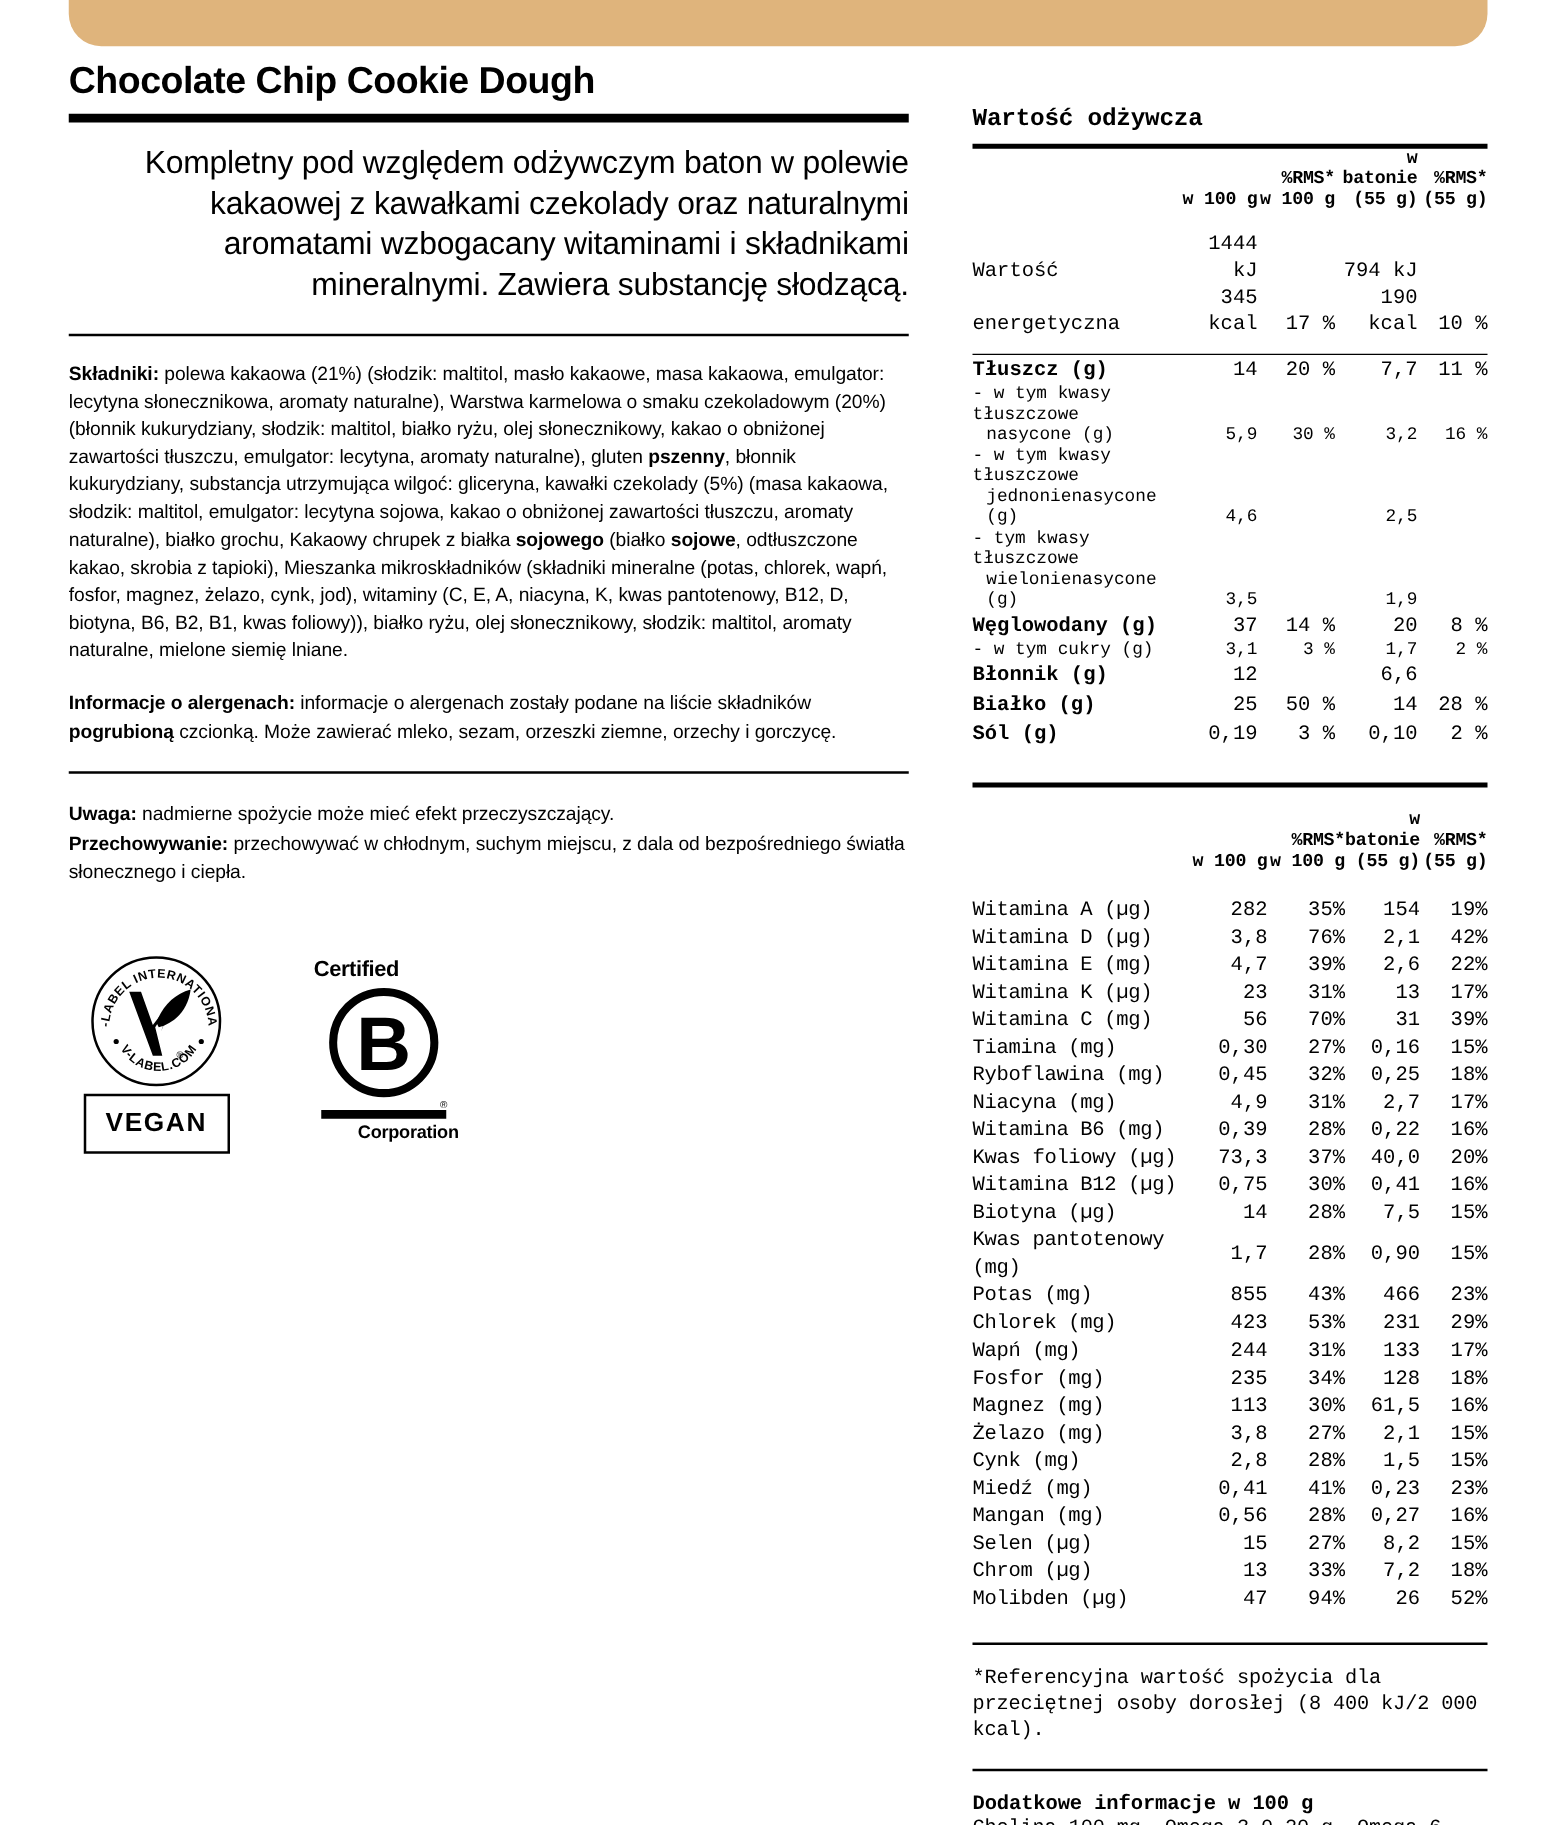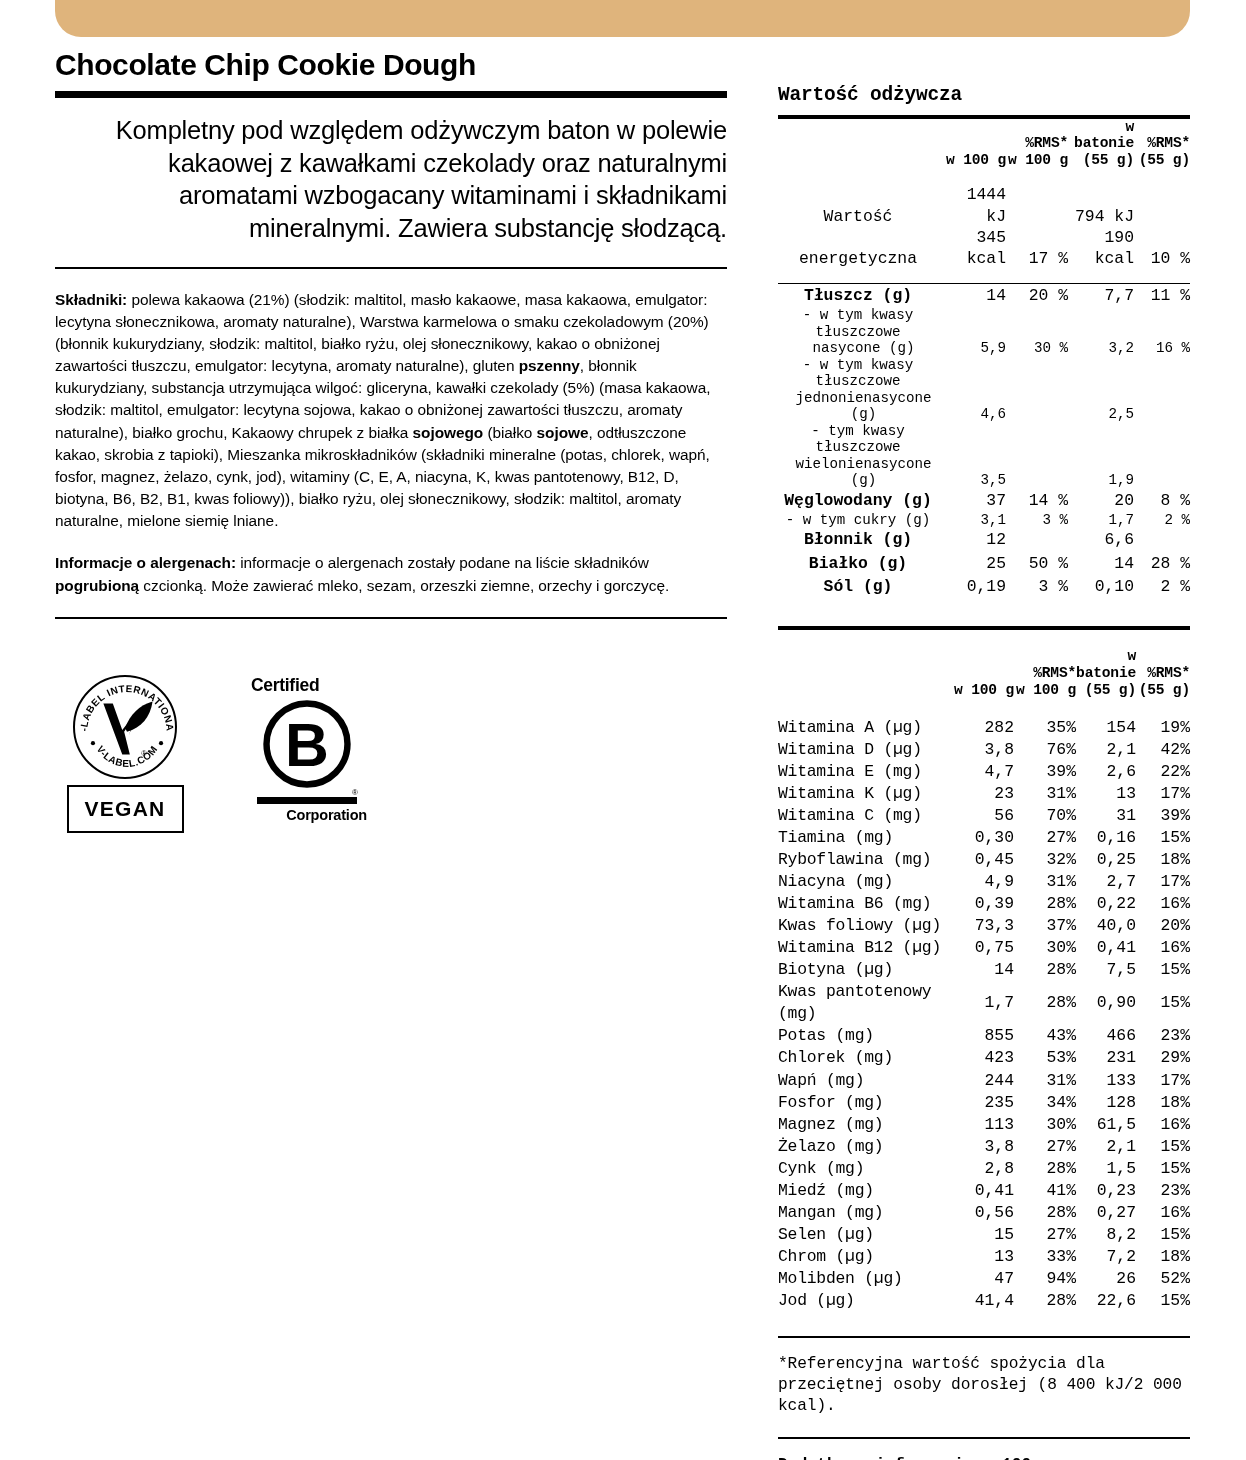--- a/index.html
+++ b/index.html
@@ -166,21 +166,21 @@
   table.nt thead th {
     font-weight: bold;
     text-align: right;
     font-size: 14.6px;
     line-height: 1.16;
     padding-bottom: 2px;
     letter-spacing: -0.2px;
   }
   table.nt thead th.hname { text-align: left; }
 
-  table.nt td.name { text-align: center; }
+  table.nt td.name { text-align: left; }
   table.nt td.num  { text-align: right; }
 
   .row-main td { font-weight: bold; font-size: 16.4px; line-height: 1.42; }
   .row-sub td  { font-weight: normal; font-size: 14.2px; line-height: 1.16; }
   .row-sub td.name { padding-left: 0; }
   .row-energy td { font-weight: bold; font-size: 16.4px; line-height: 1.30; }
   .row-energy td.num { font-weight: normal; }
   .row-main td.num { font-weight: normal; }
   .sub-two-line { display:block; }
   .sub-two-line .l1 { display:block; }
@@ -250,20 +250,24 @@
     <div class="ingredients-wrap">
       <p class="body-text"><b>Składniki:</b><span> polewa kakaowa (21%) (słodzik: maltitol, masło kakaowe, masa kakaowa, emulgator: lecytyna słonecznikowa, aromaty naturalne), Warstwa karmelowa o smaku czekoladowym (20%) (błonnik kukurydziany, słodzik: maltitol, białko ryżu, olej słonecznikowy, kakao o obniżonej zawartości tłuszczu, emulgator: lecytyna, aromaty naturalne), gluten </span><b>pszenny</b><span>, błonnik kukurydziany, substancja utrzymująca wilgoć: gliceryna, kawałki czekolady (5%) (masa kakaowa, słodzik: maltitol, emulgator: lecytyna sojowa, kakao o obniżonej zawartości tłuszczu, aromaty naturalne), białko grochu, Kakaowy chrupek z białka </span><b>sojowego</b><span> (białko </span><b>sojowe</b><span>, odtłuszczone kakao, skrobia z tapioki), Mieszanka mikroskładników (składniki mineralne (potas, chlorek, wapń, fosfor, magnez, żelazo, cynk, jod), witaminy (C, E, A, niacyna, K, kwas pantotenowy, B12, D, biotyna, B6, B2, B1, kwas foliowy)), białko ryżu, olej słonecznikowy, słodzik: maltitol, aromaty naturalne, mielone siemię lniane.</span></p>
     </div>
 
     <div class="allergens-wrap">
       <p class="body-text"><b>Informacje o alergenach:</b><span> informacje o alergenach zostały podane na liście składników </span><b>pogrubioną</b><span> czcionką. Może zawierać mleko, sezam, orzeszki ziemne, orzechy i gorczycę.</span></p>
     </div>
 
     <div class="rule-thin"></div>
 
+    <div class="notes-wrap">
+      <p class="body-text"><b>Uwaga:</b><span> nadmierne spożycie może mieć efekt przeczyszczający.</span></p>
+      <p class="body-text" style="margin-top:2px;"><b>Przechowywanie:</b><span> przechowywać w chłodnym, suchym miejscu, z dala od bezpośredniego światła słonecznego i ciepła.</span></p>
+    </div>
 
     <div class="logos">
 
       <div class="vlabel">
         <div class="vlabel-circle">
           <svg viewBox="0 0 110 110" width="104" height="104">
             <defs>
               <path id="arcTop" d="M 13,58 A 42,42 0 0 1 97,58" fill="none"></path>
               <path id="arcBot" d="M 18,58 A 37,37 0 0 0 92,58" fill="none"></path>
             </defs>
@@ -649,27 +653,20 @@
             <td class="num">7,2</td>
             <td class="num">18%</td>
           </tr>
           <tr>
             <td class="name">Molibden (µg)</td>
             <td class="num">47</td>
             <td class="num">94%</td>
             <td class="num">26</td>
             <td class="num">52%</td>
           </tr>
-          <tr>
-            <td class="name">Jod (µg)</td>
-            <td class="num">41,4</td>
-            <td class="num">28%</td>
-            <td class="num">22,6</td>
-            <td class="num">15%</td>
-          </tr>
         </tbody>
     </table>
 
     <div class="gap-24"></div>
     <div class="rule-sm"></div>
     <div class="gap-16"></div>
     <p class="footnote">*Referencyjna wartość spożycia dla przeciętnej osoby dorosłej (8 400 kJ/2 000 kcal).</p>
     <div class="gap-20"></div>
     <div class="rule-sm"></div>
     <div class="gap-16"></div>

